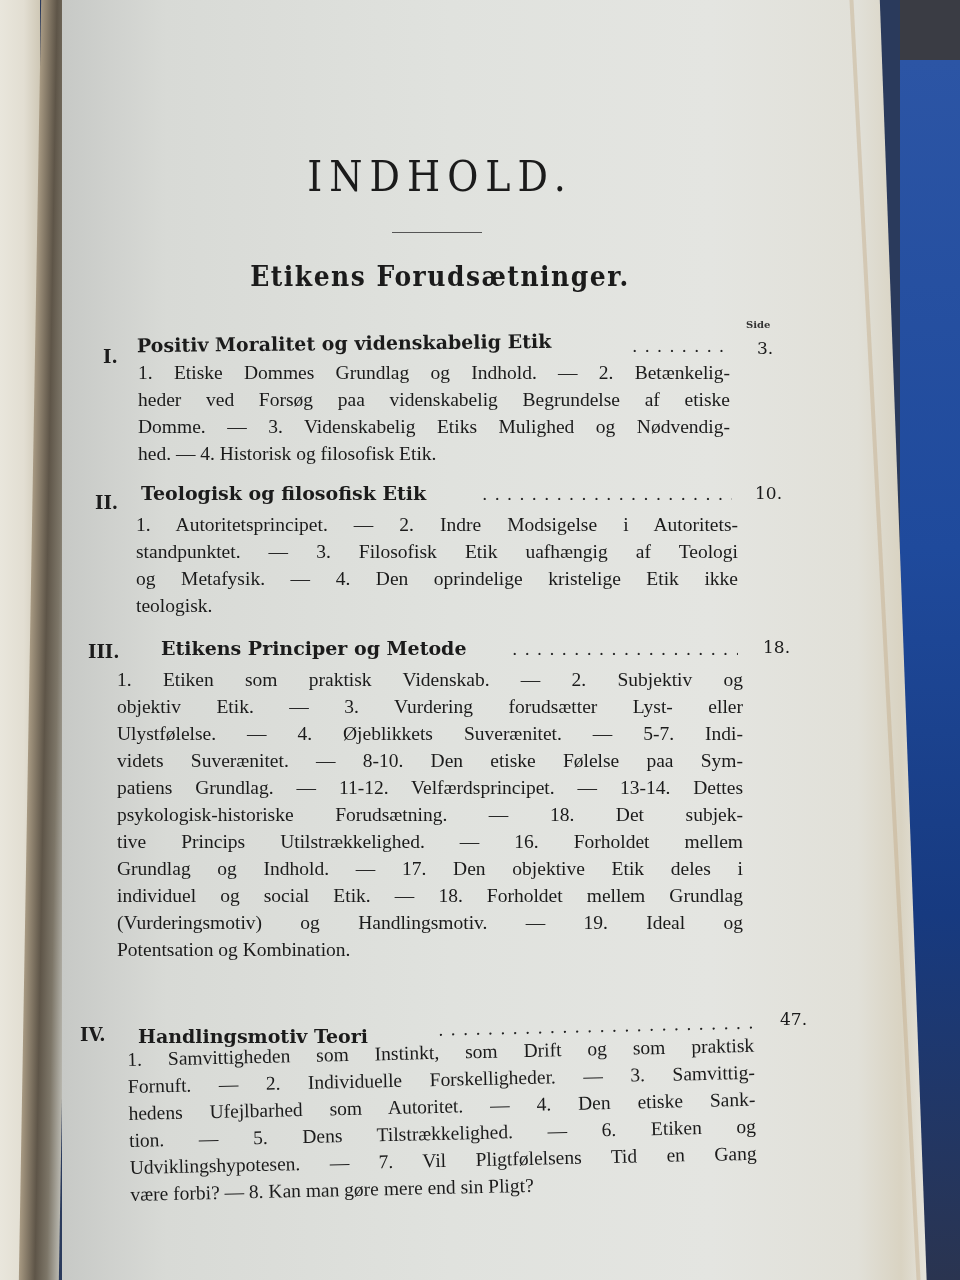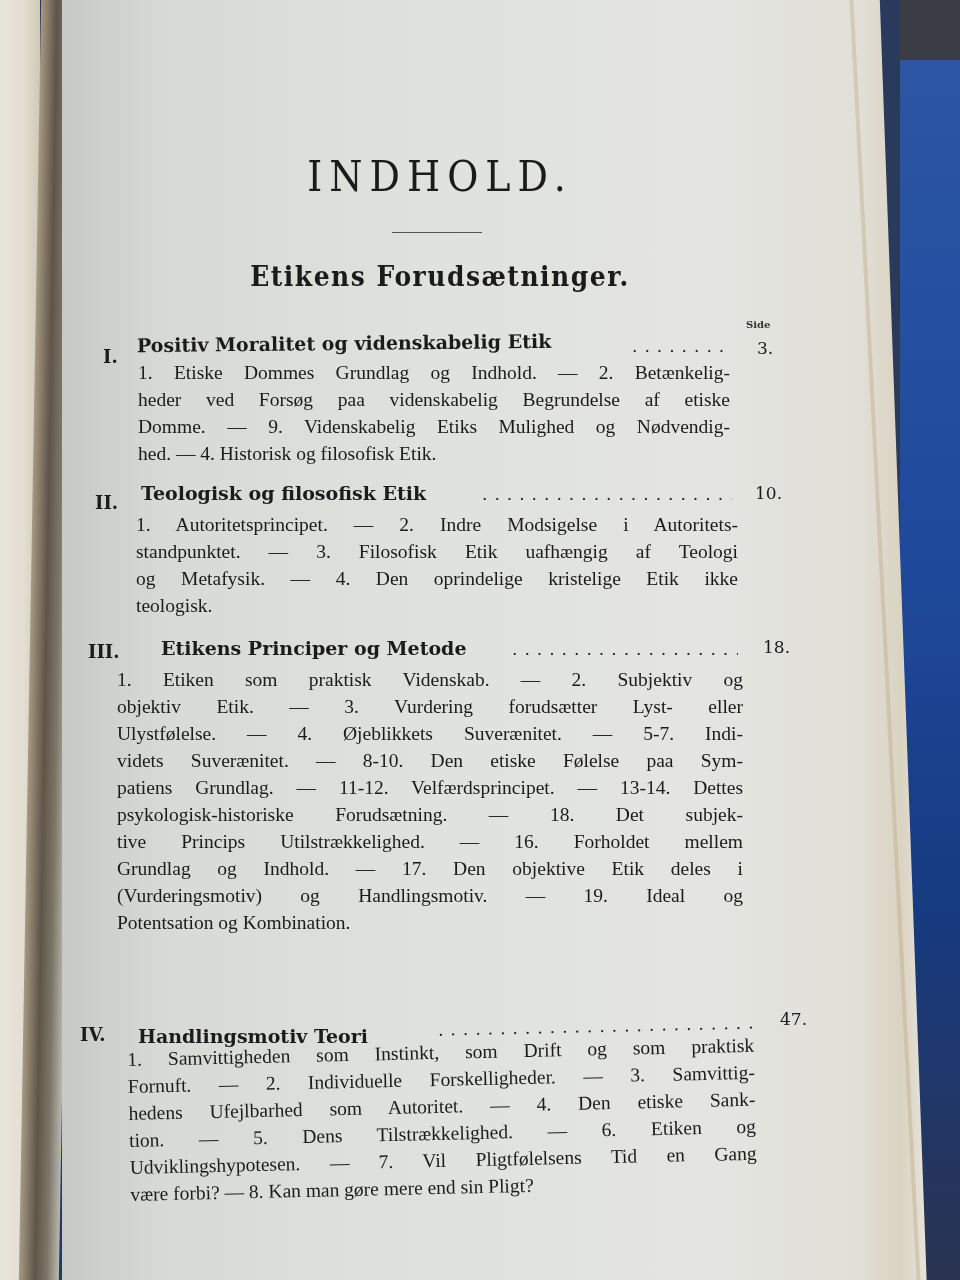--- a/index.html
+++ b/index.html
@@ -93,21 +93,21 @@
   <div class="side-label">Side</div>
 
   <div class="entry" style="top:0;">
     <div class="roman" style="left:103px; top:330px;">I.</div>
     <div class="entry-head" style="left:137px; top:316px; transform:rotate(-0.6deg);">Positiv Moralitet og videnskabelig Etik</div>
     <div class="dots" style="left:632px; top:320px; width:100px;">..........</div>
     <div class="page-no" style="left:757px; top:322px;">3.</div>
     <div class="body-lines" style="left:138px; top:343px; width:592px;">
       <div>1. Etiske Dommes Grundlag og Indhold. — 2. Betænkelig-</div>
       <div>heder ved Forsøg paa videnskabelig Begrundelse af etiske</div>
-      <div>Domme. — 9. Videnskabelig Etiks Mulighed og Nødvendig-</div>
+      <div>Domme. — 3. Videnskabelig Etiks Mulighed og Nødvendig-</div>
       <div class="last">hed. — 4. Historisk og filosofisk Etik.</div>
     </div>
   </div>
 
   <div class="entry" style="top:0;">
     <div class="roman" style="left:95px; top:476px;">II.</div>
     <div class="entry-head" style="left:141px; top:466px;">Teologisk og filosofisk Etik</div>
     <div class="dots" style="left:482px; top:468px; width:250px;">..............................</div>
     <div class="page-no" style="left:755px; top:467px;">10.</div>
     <div class="body-lines" style="left:136px; top:495px; width:602px;">
@@ -125,20 +125,21 @@
     <div class="page-no" style="left:763px; top:621px;">18.</div>
     <div class="body-lines" style="left:117px; top:650px; width:626px;">
       <div>1. Etiken som praktisk Videnskab. — 2. Subjektiv og</div>
       <div>objektiv Etik. — 3. Vurdering forudsætter Lyst- eller</div>
       <div>Ulystfølelse. — 4. Øjeblikkets Suverænitet. — 5-7. Indi-</div>
       <div>videts Suverænitet. — 8-10. Den etiske Følelse paa Sym-</div>
       <div>patiens Grundlag. — 11-12. Velfærdsprincipet. — 13-14. Dettes</div>
       <div>psykologisk-historiske Forudsætning. — 18. Det subjek-</div>
       <div>tive Princips Utilstrækkelighed. — 16. Forholdet mellem</div>
       <div>Grundlag og Indhold. — 17. Den objektive Etik deles i</div>
+      <div>individuel og social Etik. — 18. Forholdet mellem Grundlag</div>
       <div>(Vurderingsmotiv) og Handlingsmotiv. — 19. Ideal og</div>
       <div class="last">Potentsation og Kombination.</div>
     </div>
   </div>
 
   <div class="entry" style="top:0;">
     <div class="roman" style="left:80px; top:1008px;">IV.</div>
     <div class="entry-head" style="left:138px; top:1009px;">Handlingsmotiv Teori</div>
     <div class="dots" style="left:438px; top:1000px; width:322px; transform:rotate(-1.3deg);">........................................</div>
     <div class="page-no" style="left:780px; top:993px;">47.</div>

